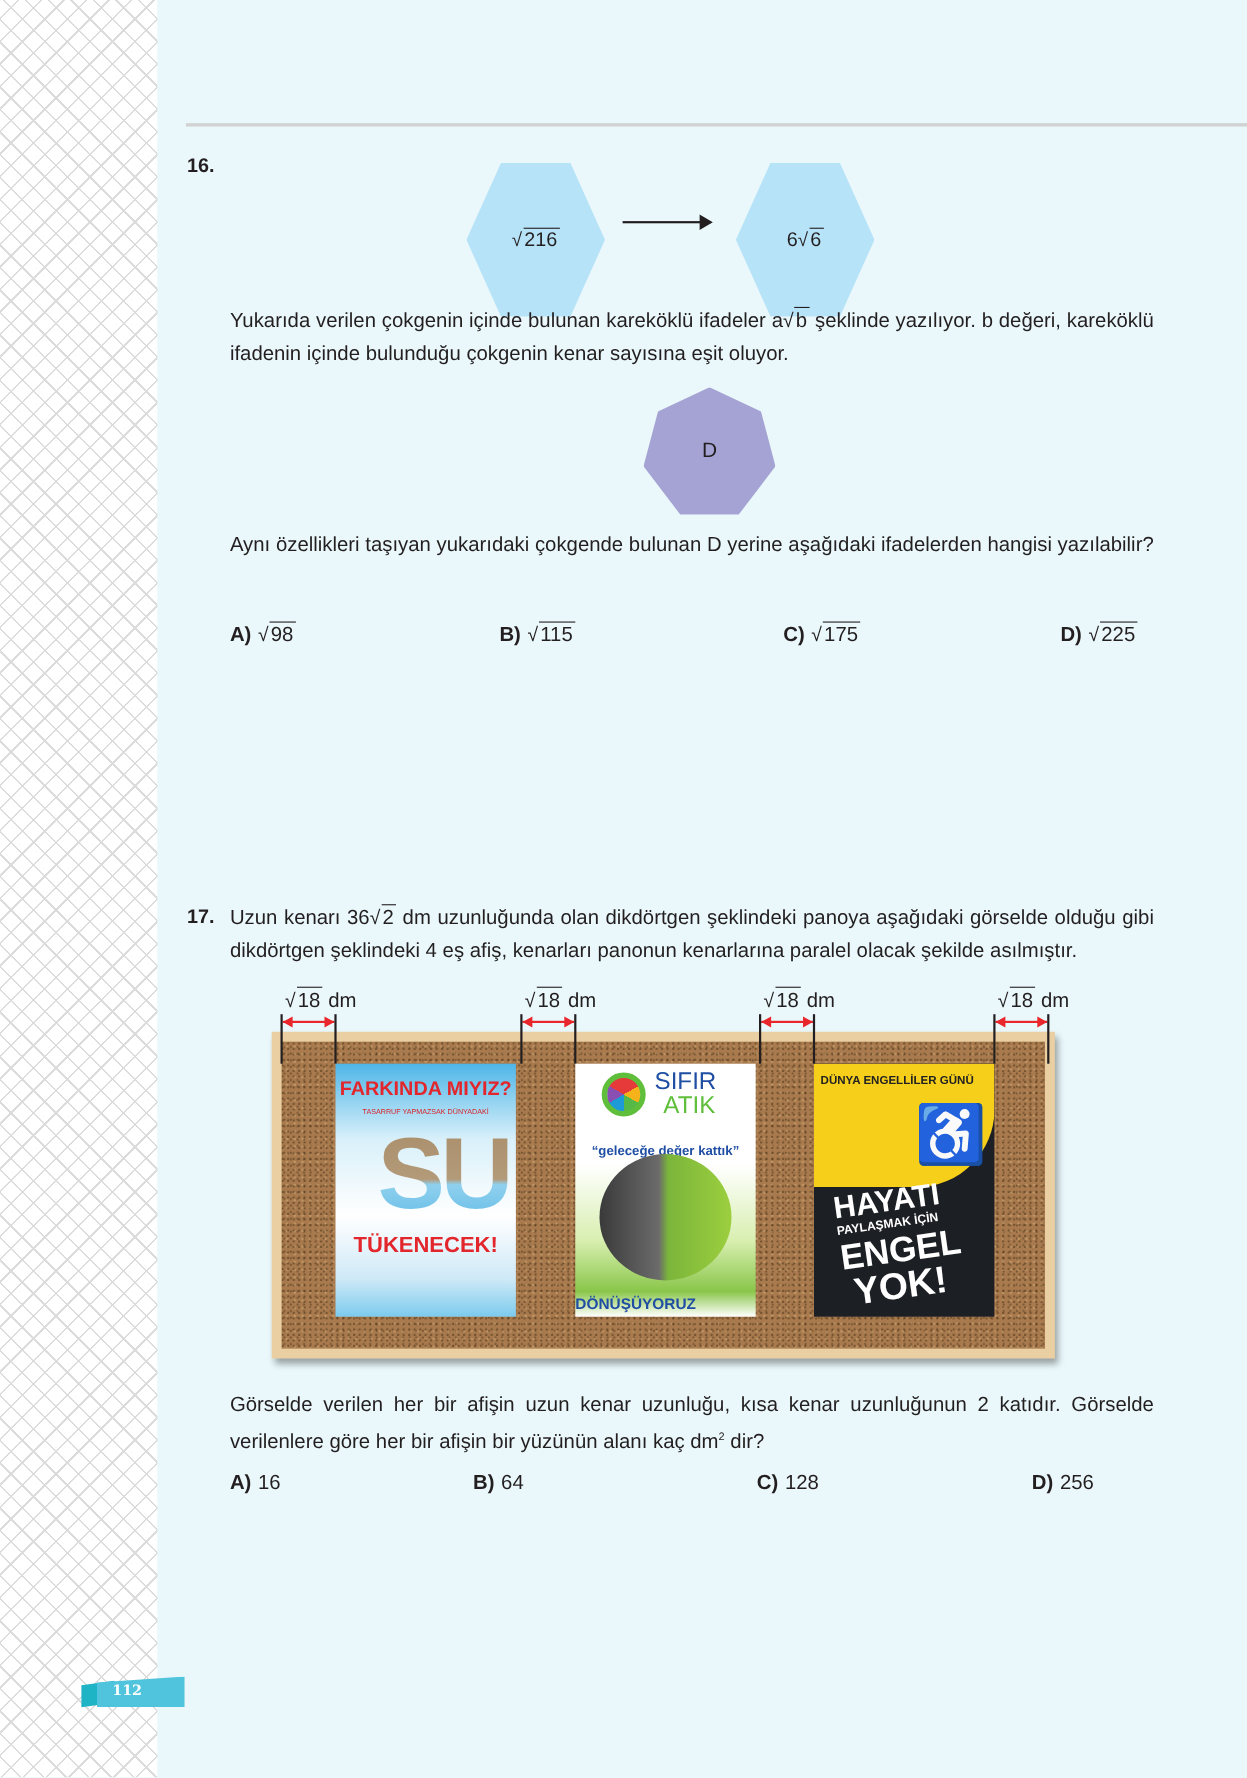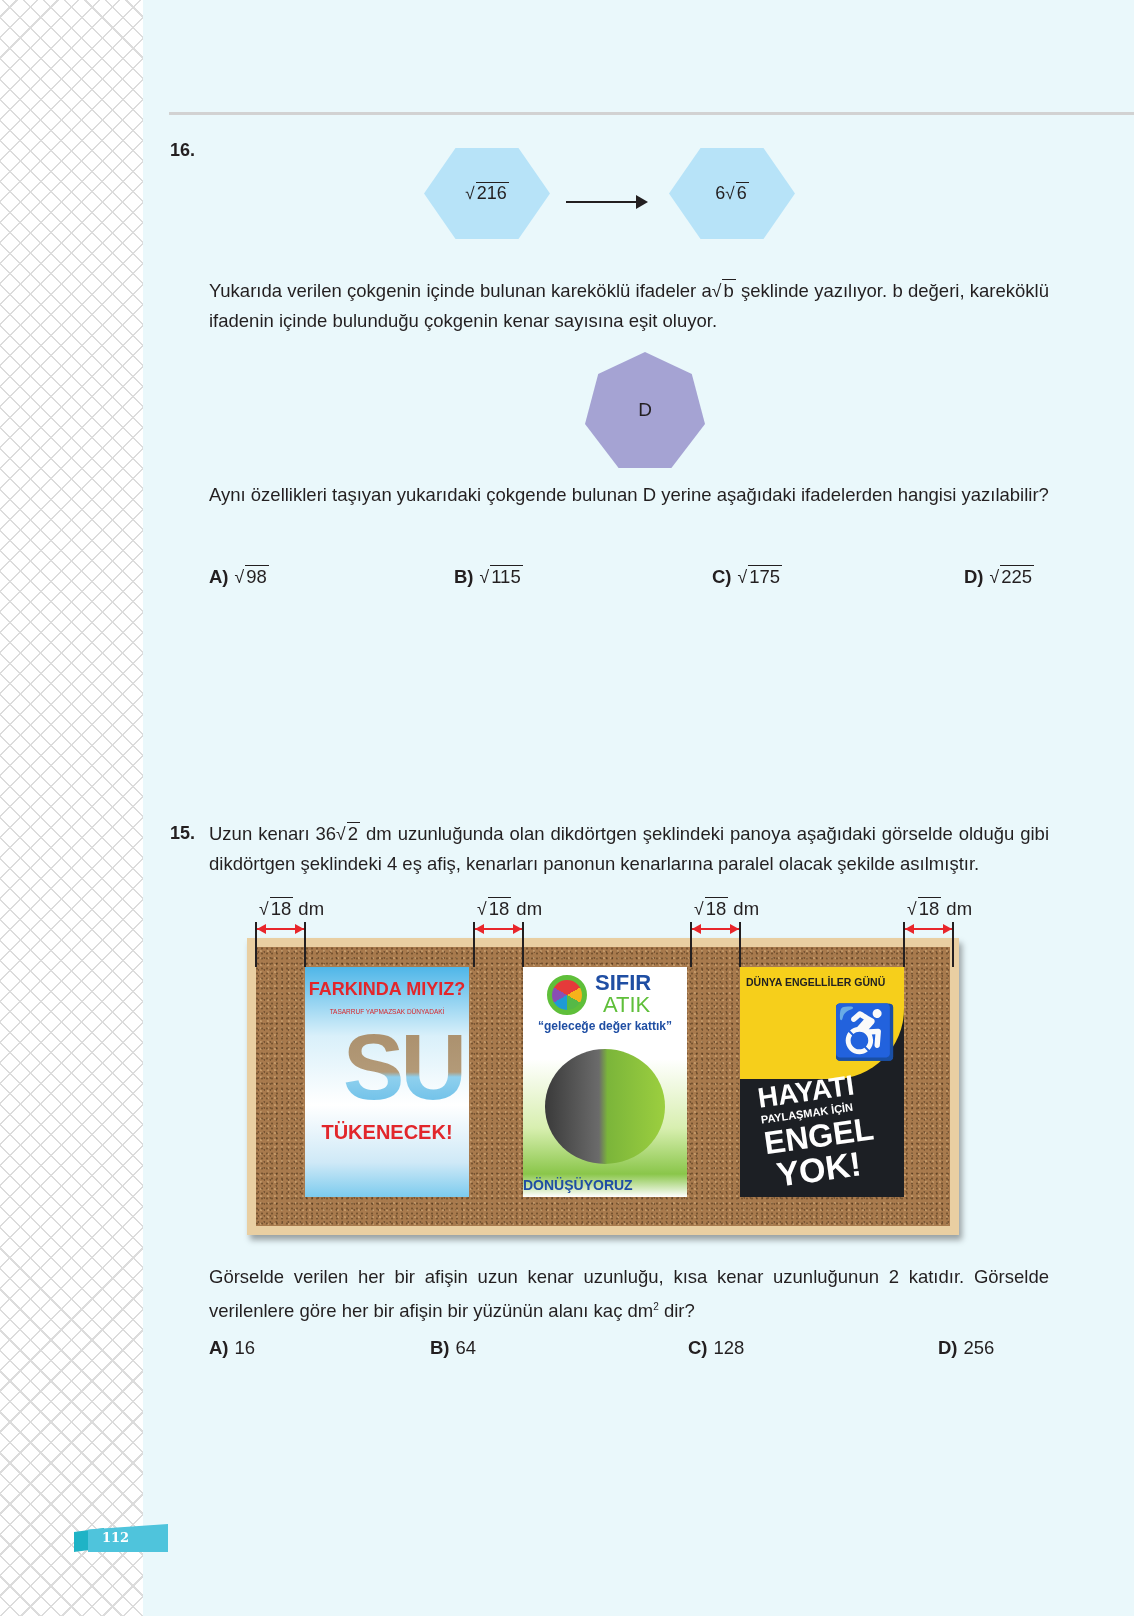--- a/index.html
+++ b/index.html
@@ -15,21 +15,21 @@
       repeating-linear-gradient(45deg, transparent 0 13px, #dcdcdc 13px 14.5px),
       repeating-linear-gradient(-45deg, transparent 0 13px, #dcdcdc 13px 14.5px);
   }
   .top-rule { position:absolute; left:169px; top:112px; width:965px; height:3px; background:#d2d2d2; }
   .qnum { position:absolute; font-weight:bold; font-size:18px; }
   .para { position:absolute; left:209px; width:840px; font-size:18.5px; line-height:30px; text-align:justify; }
   .sqrt { display:inline-block; position:relative; }
   .sqrt .rad { font-size:0.95em; margin-right:1px; }
   .sqrt .ov { border-top:1.2px solid #231f20; padding:0 2px 0 1px; }
   .hex {
-    position:absolute; width:126px; height:91px; background:#b7e3f8;
+    position:absolute; width:126px; height:140px; background:#b7e3f8;
     clip-path:polygon(25% 0, 75% 0, 100% 50%, 75% 100%, 25% 100%, 0 50%);
     display:flex; align-items:center; justify-content:center; font-size:18px;
   }
   .arrow { position:absolute; left:566px; top:201px; width:80px; height:2px; background:#231f20; }
   .arrow::after { content:""; position:absolute; right:-2px; top:-6px; border-left:12px solid #231f20; border-top:7px solid transparent; border-bottom:7px solid transparent; }
   .hept {
     position:absolute; left:585px; top:352px; width:120px; height:116px; background:#a5a3d3;
     clip-path:polygon(50% 0, 89% 19%, 100% 62%, 72% 100%, 28% 100%, 0 62%, 11% 19%);
     display:flex; align-items:center; justify-content:center; font-size:19px;
   }
@@ -59,23 +59,23 @@
   .p1 { left:305px; background:linear-gradient(180deg,#4fb6e8 0%,#d9f0fa 30%,#ffffff 60%,#cfe9f7 85%,#7ccbee 100%); text-align:center; }
   .p1 .t1 { color:#e2262b; font-weight:bold; font-size:18px; margin-top:12px; }
   .p1 .t2 { color:#d7262b; font-size:6.5px; margin-top:8px; }
   .p1 .su { font-weight:bold; font-size:92px; line-height:100px; color:#b89c7a; letter-spacing:-4px;
             background:linear-gradient(180deg,#a88d6a 0%,#b39a78 55%,#8fd0ee 60%,#5fb9e6 100%);
             -webkit-background-clip:text; background-clip:text; -webkit-text-fill-color:transparent; margin-top:2px;padding-left:32px; }
   .p1 .t3 { color:#e2262b; font-weight:bold; font-size:20px; margin-top:4px; }
   .p2 { left:523px; background:linear-gradient(180deg,#ffffff 0%,#ffffff 40%,#d8efb0 70%,#8ac64a 90%,#ffffff 100%); }
   .p2 .logo { position:absolute; left:24px; top:8px; width:40px; height:40px; border-radius:50%; border:5px solid #5fbf3a; box-sizing:border-box;
               background:conic-gradient(#e63a3a 0 60deg,#f6b21b 60deg 120deg,#56b947 120deg 180deg,#1e9ad6 180deg 240deg,#8a4fb3 240deg 300deg,#e63a3a 300deg 360deg); }
-  .p2 .sifir { position:absolute; left:72px; top:5px; color:#1f4ea3; font-weight:bold; font-size:22px; line-height:22px; }
+  .p2 .sifir { position:absolute; left:72px; top:5px; color:#1f4ea3; font-weight:normal; font-size:22px; line-height:22px; }
   .p2 .atik { position:absolute; left:80px; top:27px; color:#5fbf3a; font-weight:normal; font-size:22px; line-height:22px; }
-  .p2 .slogan { position:absolute; left:0; right:0; top:52px; text-align:center; color:#1f4ea3; font-weight:bold; font-size:12px; }
+  .p2 .slogan { position:absolute; left:0; right:0; top:72px; text-align:center; color:#1f4ea3; font-weight:bold; font-size:12px; }
   .p2 .globe { position:absolute; left:22px; top:82px; width:120px; height:115px; border-radius:50%;
                background:linear-gradient(90deg,#3a3a3a 0%,#6b6b6b 45%,#7bb53a 52%,#9ccf3f 100%); }
   .p2 .donus { position:absolute; left:0; right:0; bottom:4px; color:#1f4ea3; font-weight:bold; font-size:14px; }
   .p3 { left:740px; background:#1c1f24; }
   .p3 .yellow { position:absolute; left:0; top:0; width:164px; height:112px; background:#f6cf1b; border-radius:0 0 70px 0; }
   .p3 .dunya { position:absolute; left:6px; top:9px; font-weight:bold; font-size:10.5px; color:#222; }
   .p3 .wc { position:absolute; left:92px; top:36px; width:48px; height:58px; font-size:52px; line-height:58px; color:#e1b800; text-align:center; -webkit-text-stroke:1px #333; }
   .p3 .hayat { position:absolute; left:16px; top:118px; color:#fff; font-weight:bold; line-height:1; transform:rotate(-8deg); transform-origin:left top; }
   .p3 .hayat .a { font-size:28px; }
   .p3 .hayat .b { font-size:11px; display:block; margin:2px 0; }
@@ -114,21 +114,21 @@
 
 <div class="para" style="top:480px;">Aynı özellikleri taşıyan yukarıdaki çokgende bulunan D yerine aşağıdaki ifadelerden hangisi yazılabilir?</div>
 
 <div class="options" style="top:566px;">
   <div class="opt" style="left:0;"><b>A)</b><span class="sqrt"><span class="rad">√</span><span class="ov">98</span></span></div>
   <div class="opt" style="left:245px;"><b>B)</b><span class="sqrt"><span class="rad">√</span><span class="ov">115</span></span></div>
   <div class="opt" style="left:503px;"><b>C)</b><span class="sqrt"><span class="rad">√</span><span class="ov">175</span></span></div>
   <div class="opt" style="left:755px;"><b>D)</b><span class="sqrt"><span class="rad">√</span><span class="ov">225</span></span></div>
 </div>
 
-<div class="qnum" style="left:170px;top:823px;">15.</div>
+<div class="qnum" style="left:170px;top:823px;">17.</div>
 <div class="para" style="top:819px;">
   <span>Uzun kenarı 36</span><span class="sqrt"><span class="rad">√</span><span class="ov">2</span></span><span> dm uzunluğunda olan dikdörtgen şeklindeki panoya aşağıdaki görselde olduğu gibi dikdörtgen şeklindeki 4 eş afiş, kenarları panonun kenarlarına paralel olacak şekilde asılmıştır.</span>
 </div>
 
 <div class="dim" style="left:259px;"><span class="sqrt"><span class="rad">√</span><span class="ov">18</span></span> <span>dm</span></div>
 <div class="dim" style="left:477px;"><span class="sqrt"><span class="rad">√</span><span class="ov">18</span></span> <span>dm</span></div>
 <div class="dim" style="left:694px;"><span class="sqrt"><span class="rad">√</span><span class="ov">18</span></span> <span>dm</span></div>
 <div class="dim" style="left:907px;"><span class="sqrt"><span class="rad">√</span><span class="ov">18</span></span> <span>dm</span></div>
 
 <div class="board">

